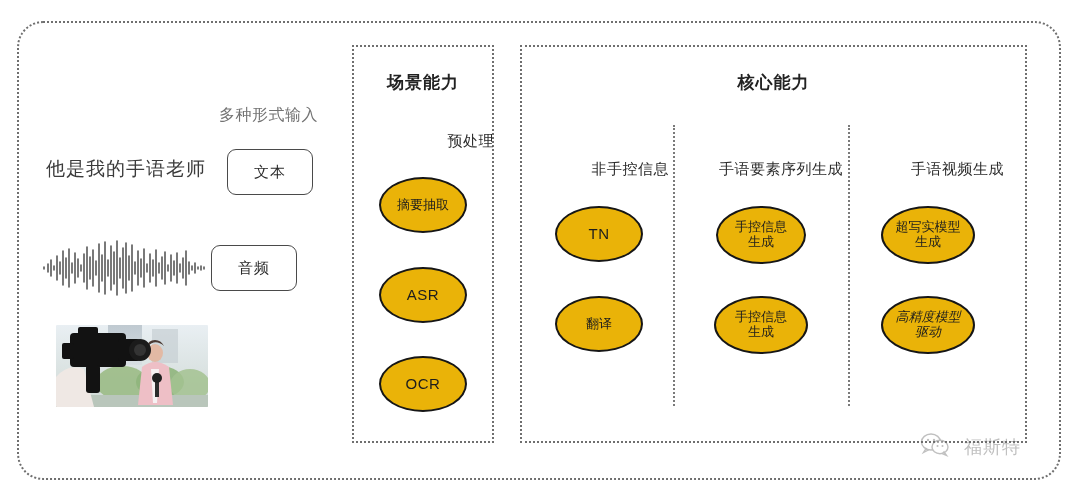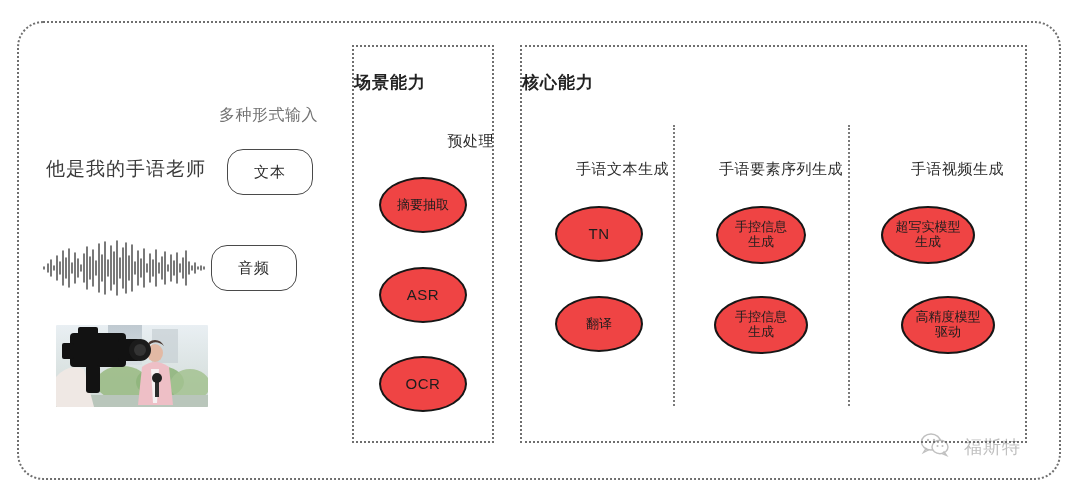--- a/index.html
+++ b/index.html
@@ -37,20 +37,21 @@
     border: 2px dotted #6f6f6f;
     box-sizing: border-box;
     background: transparent;
   }
   .panel-scene  { left: 352px; top: 45px; width: 142px; height: 398px; }
   .panel-core   { left: 520px; top: 45px; width: 507px; height: 398px; }
 
   .panel-title {
     position: absolute;
     width: 100%;
+    text-align: center;
     font-size: 17px;
     font-weight: bold;
     letter-spacing: 1px;
     color: #222;
     top: 24px;
   }
 
   
   .divider {
     position: absolute;
@@ -74,21 +75,21 @@
     color: #2b2b2b;
     letter-spacing: 0.5px;
     white-space: nowrap;
   }
 
   
   .ellipse {
     position: absolute;
     border: 2.2px solid #161616;
     border-radius: 50%;
-    background: #ef4444;
+    background: #eab308;
     display: flex;
     align-items: center;
     justify-content: center;
     text-align: center;
     font-size: 13px;
     line-height: 1.15;
     color: #1d1d1d;
     box-sizing: border-box;
   }
   .ellipse span { display: block; padding: 0 4px; }
@@ -112,21 +113,21 @@
     font-size: 19px;
     color: #3b3b3b;
     letter-spacing: 1px;
     white-space: nowrap;
   }
   .pill {
     position: absolute;
     width: 86px;
     height: 46px;
     border: 1.6px solid #4a4a4a;
-    border-radius: 16px;
+    border-radius: 9px;
     background: #fff;
     display: flex;
     align-items: center;
     justify-content: center;
     font-size: 15px;
     color: #2b2b2b;
     letter-spacing: 1px;
     box-sizing: border-box;
   }
   .pill-text  { left: 227px; top: 149px; }
@@ -313,21 +314,21 @@
   </div>
 
   <div class="panel panel-core">
     <div class="panel-title">核心能力</div>
   </div>
 
   <div class="divider divider-1"></div>
   <div class="divider divider-2"></div>
 
   <div class="col" style="left:529px; top:160px; width:140px;">
-    <div class="col-label">手语文本生成</div>
+    <div class="col-label">非手控信息</div>
   </div>
   <div class="ellipse latin" style="left:555px; top:206px; width:88px; height:56px;">
     <span>TN</span>
   </div>
   <div class="ellipse" style="left:555px; top:296px; width:88px; height:56px;">
     <span>翻译</span>
   </div>
 
   <div class="col" style="left:679px; top:160px; width:164px;">
     <div class="col-label">手语要素序列生成</div>
@@ -347,21 +348,21 @@
 
   <div class="col" style="left:854px; top:160px; width:150px;">
     <div class="col-label">手语视频生成</div>
   </div>
   <div class="ellipse" style="left:881px; top:206px; width:94px; height:58px;">
     <span>
         <span style="display: block;">超写实模型</span>
         <span style="display: block;">生成</span>
       </span>
   </div>
-  <div class="ellipse" style="left:901px; top:296px; width:94px; height:58px;">
+  <div class="ellipse" style="left:881px; top:296px; width:94px; height:58px;font-style:italic;">
     <span>
         <span style="display: block;">高精度模型</span>
         <span style="display: block;">驱动</span>
       </span>
   </div>
 
   <div class="watermark">
     <span>
       <svg width="30" height="26" viewBox="0 0 30 26" xmlns="http://www.w3.org/2000/svg">
         <ellipse cx="11" cy="10" rx="9.5" ry="8" fill="none" stroke="#6a6a6a" stroke-width="1.4"></ellipse>

